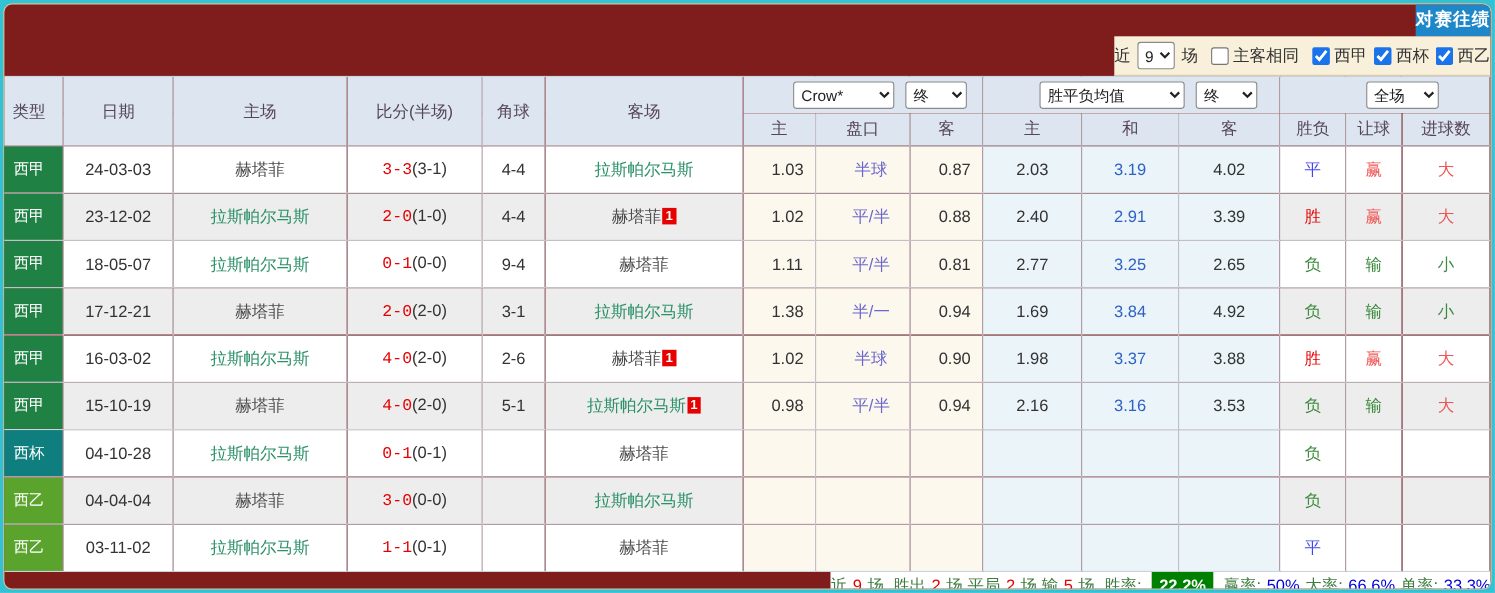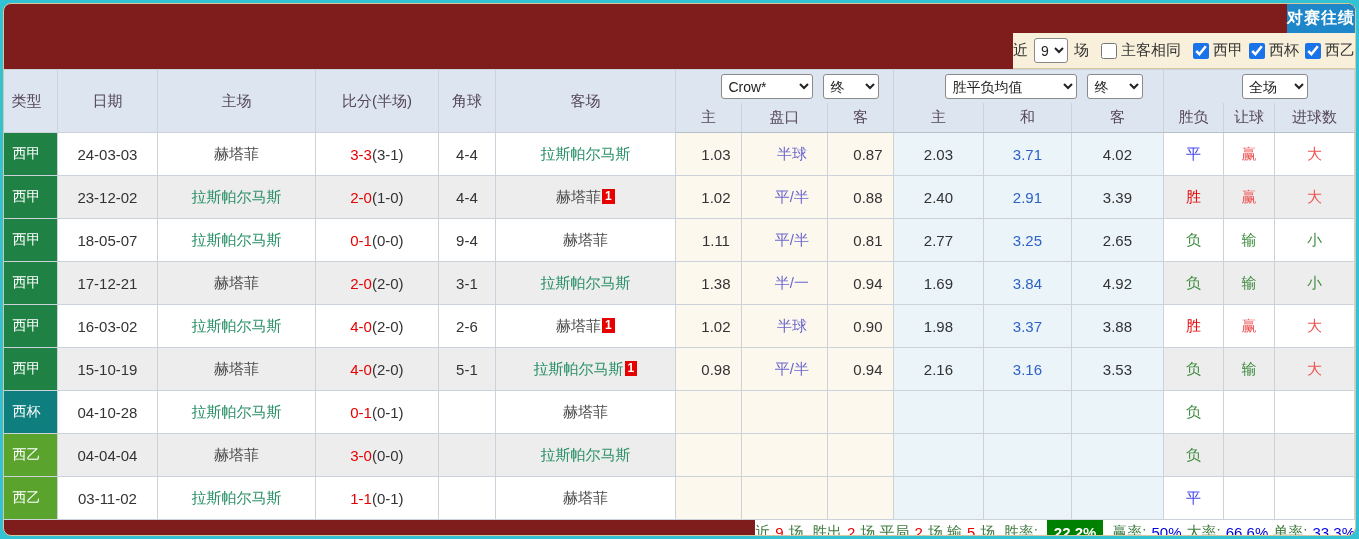--- a/index.html
+++ b/index.html
@@ -26,21 +26,21 @@
   thead th[rowspan]{border-top:1px solid #ccd2da;border-bottom:1px solid #b6bfca;}
   thead tr.h2 th{border-bottom:1px solid #b6bfca;}
   thead .selwrap{display:flex;align-items:center;justify-content:center;gap:10px;padding-left:32px;}
   tbody td{height:40px;font-size:15px;color:#333;background:#fff;}
   tbody tr.even td{background:#ededed;}
   tbody td.c-lg{color:#fff;font-size:14px;}
   tbody tr td.bg-cream{background:var(--oddsCream);padding-left:16px;}
   tbody tr td.bg-blue{background:var(--oddsBlue);}
   .team-green{color:var(--teamGreen);}
   .team-dark{color:var(--teamDark);}
-  .score-main{color:var(--red);}
+  .score-main{color:var(--red);font-family:Liberation Mono, monospace;}
   .score-half{color:#333;margin-top:9px;}
   .hline{color:var(--handicapBlue);}
   .dval{color:var(--drawOddsBlue);}
   .t-win{color:var(--red);}
   .t-draw{color:var(--drawBlue);}
   .t-lose{color:var(--green);}
   .t-good{color:var(--softRed);}
   .t-bad{color:var(--green);}
   .badge1{display:inline-block;background:var(--red);color:#fff;font-size:12px;font-weight:bold;
           line-height:15px;padding:0 3px;margin-left:1px;vertical-align:2px;}
@@ -156,21 +156,21 @@
             <td class="c-lg" style="background: var(--laliga);">西甲</td>
             <td>24-03-03</td>
             <td><span class="team-dark">赫塔菲</span></td>
             <td><span class="score-main">3-3</span><span class="score-half">(3-1)</span></td>
             <td>4-4</td>
             <td><span class="team-green">拉斯帕尔马斯</span></td>
             <td class="bg-cream">1.03</td>
             <td class="bg-cream"><span class="hline">半球</span></td>
             <td class="bg-cream">0.87</td>
             <td class="bg-blue">2.03</td>
-            <td class="bg-blue"><span class="dval">3.71</span></td>
+            <td class="bg-blue"><span class="dval">3.19</span></td>
             <td class="bg-blue">4.02</td>
             <td class="t-draw">平</td>
             <td class="t-good">赢</td>
             <td class="t-good">大</td>
           </tr>
           <tr class="even">
             <td class="c-lg" style="background: var(--laliga);">西甲</td>
             <td>23-12-02</td>
             <td><span class="team-green">拉斯帕尔马斯</span></td>
             <td><span class="score-main">2-0</span><span class="score-half">(1-0)</span></td>

